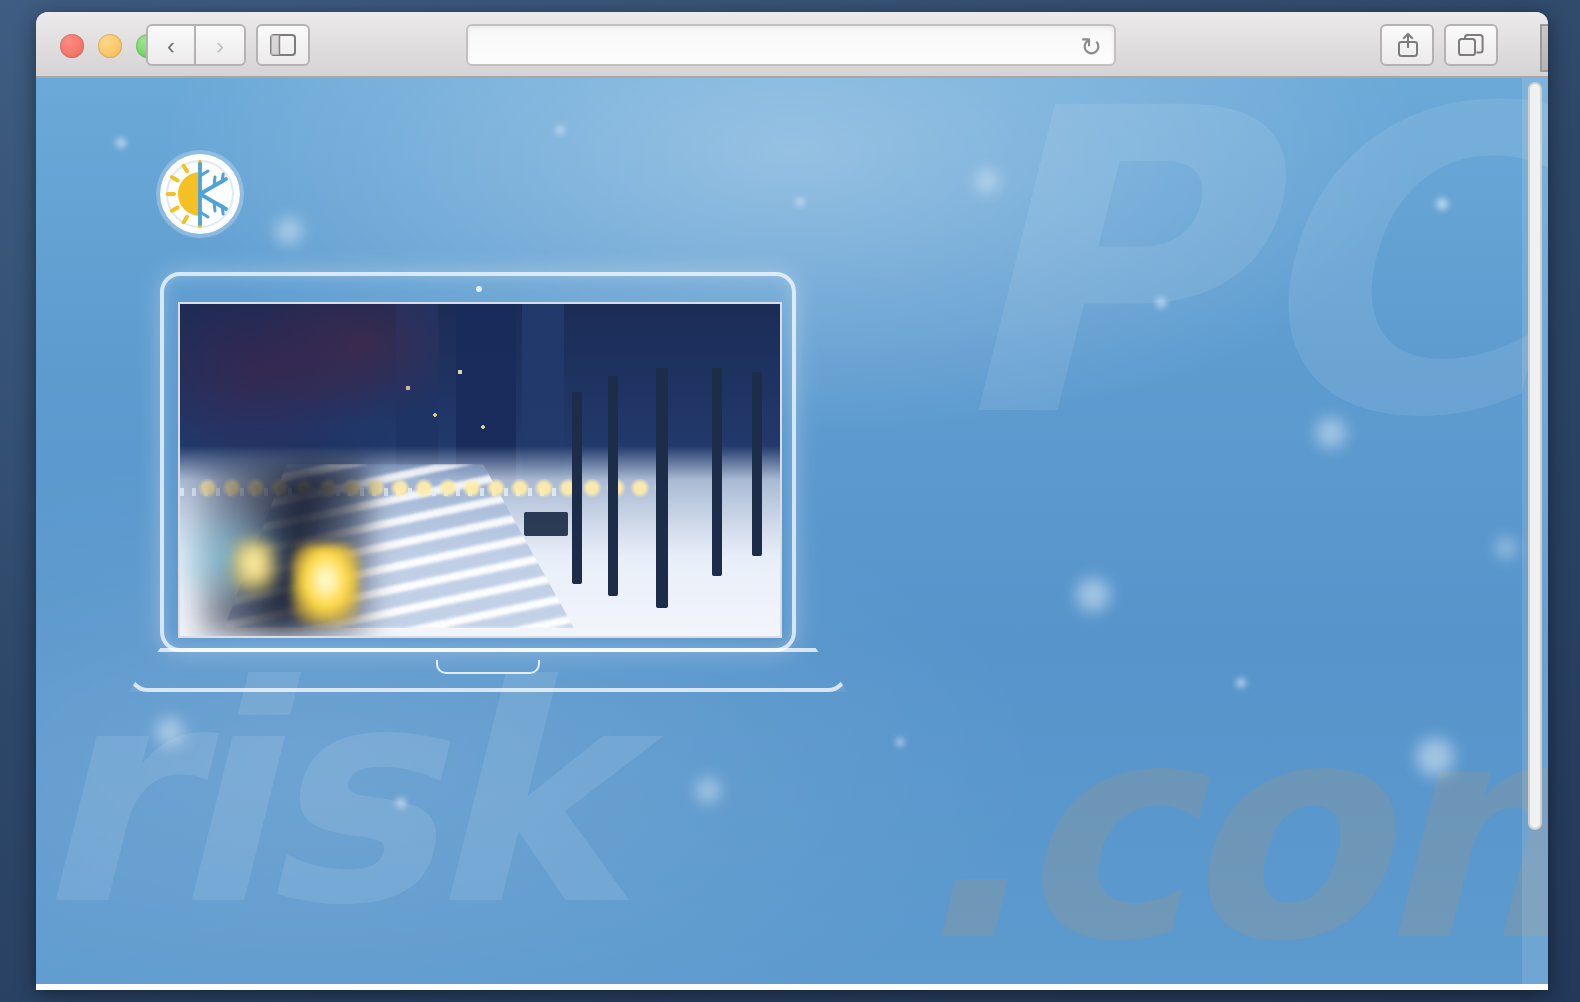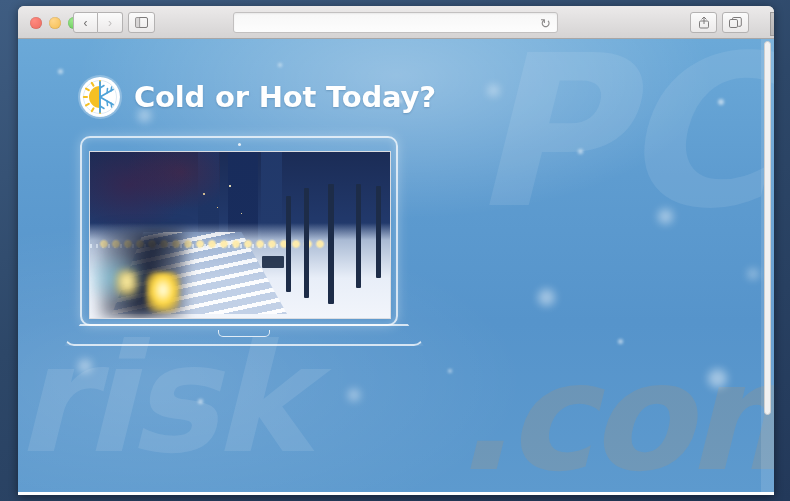--- a/index.html
+++ b/index.html
@@ -370,21 +370,20 @@
                   <line x1="20" y1="11" x2="24" y2="8.5"></line>
                   <line x1="20" y1="29" x2="24" y2="31.5"></line>
                   <line x1="27" y1="16" x2="27.5" y2="11.5"></line>
                   <line x1="27" y1="24" x2="27.5" y2="28.5"></line>
                   <line x1="31" y1="14" x2="31.6" y2="10"></line>
                   <line x1="31" y1="26" x2="31.6" y2="30"></line>
                 </g>
               </g>
             </svg>
           </div>
-          <div id="brand-title">Cold or Hot Today?</div>
         </div>
 
         <div id="laptop">
           <div id="laptop-lid">
             <div id="laptop-camera"></div>
             <div id="screen">
               <div class="sc" id="sky"></div>
               <div class="sc" id="city"></div>
               <div class="sc" id="city-lights"></div>
               <div class="sc" id="treeline-left"></div>

